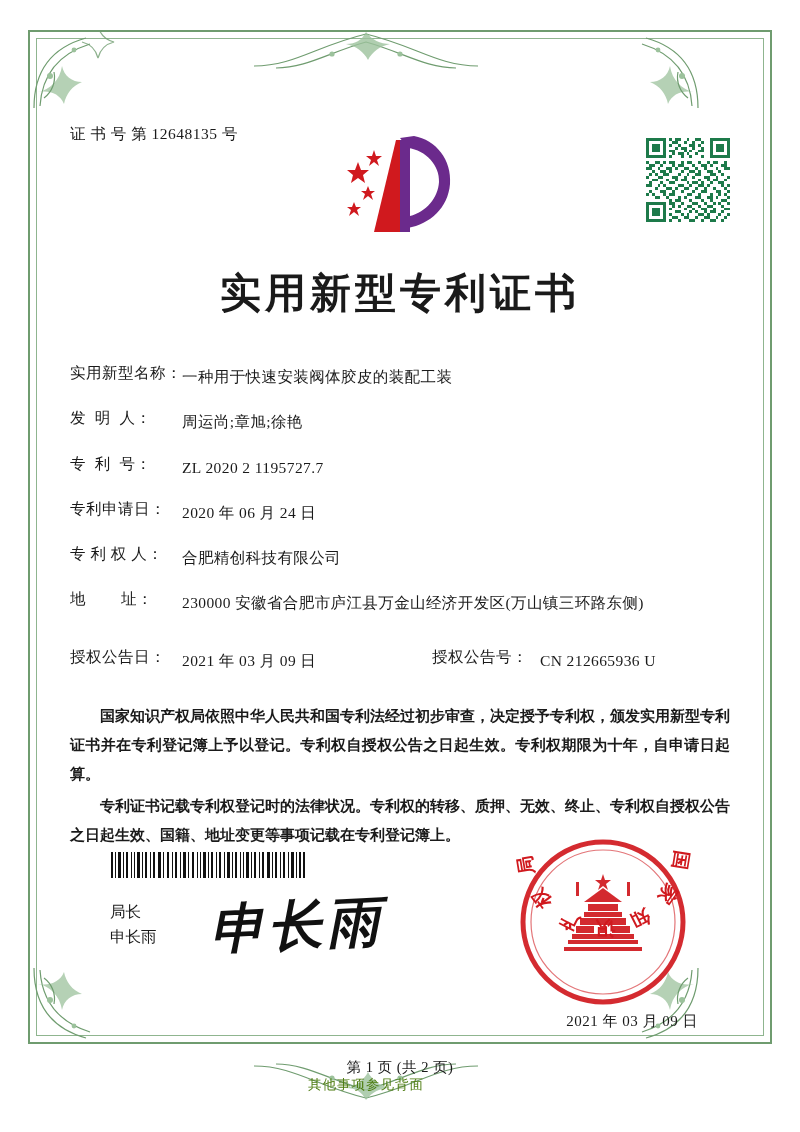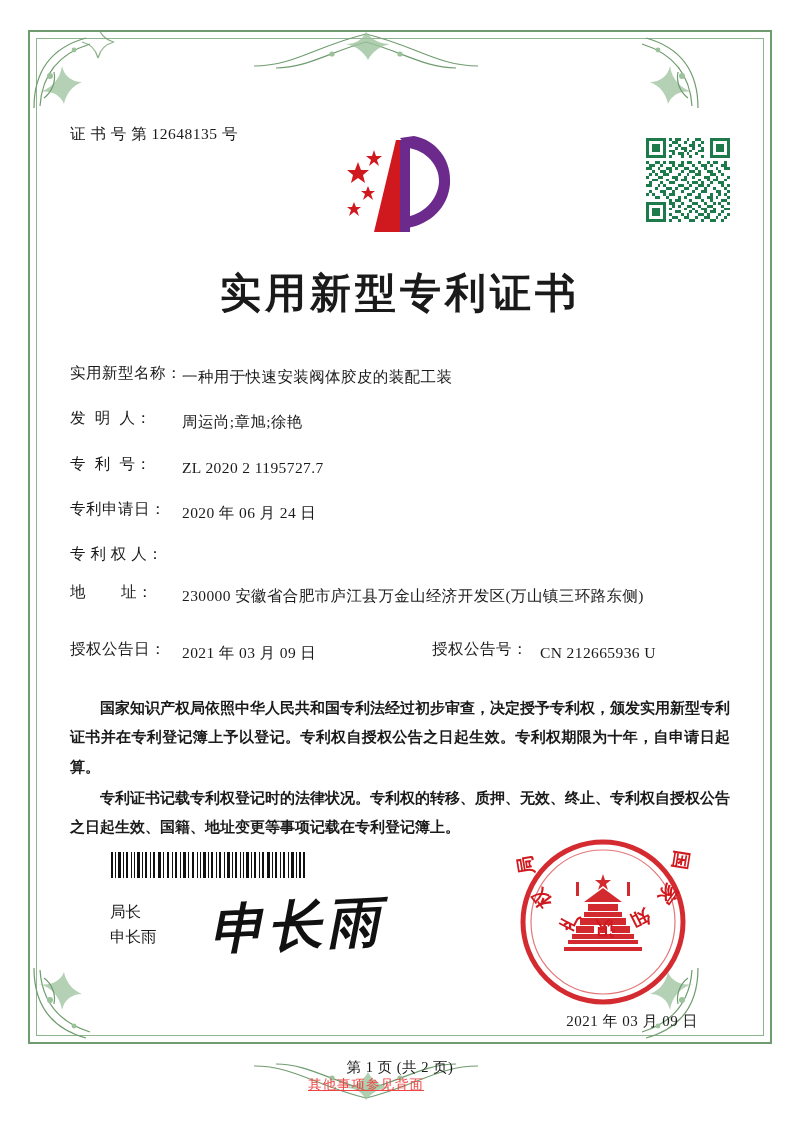--- a/index.html
+++ b/index.html
@@ -211,23 +211,22 @@
     letter-spacing: 0.5px;
   }
 
   .footnote {
     position: absolute;
     left: 0;
     right: 0;
     top: 1076px;
     text-align: center;
     font-size: 13.5px;
-    color: #ef4444;
+    color: #4d7c0f;
     letter-spacing: 1px;
-    text-decoration: underline;
   }
 </style>
 </head>
 <body>
 
 <div id="certificate">
 
   <div class="border-outer"></div>
   <div class="border-inner"></div>
 
@@ -532,20 +531,21 @@
       <div class="field-row">
         <div class="field-label">专  利  号：</div>
         <div class="field-value">ZL 2020 2 1195727.7</div>
       </div>
       <div class="field-row">
         <div class="field-label">专利申请日：</div>
         <div class="field-value">2020 年 06 月 24 日</div>
       </div>
       <div class="field-row">
         <div class="field-label">专 利 权 人：</div>
+        <div class="field-value">合肥精创科技有限公司</div>
       </div>
       <div class="field-row tight">
         <div class="field-label">地        址：</div>
         <div class="field-value">230000 安徽省合肥市庐江县万金山经济开发区(万山镇三环路东侧)</div>
       </div>
       <div class="field-row two-col">
         <div class="field-label">授权公告日：</div>
         <div class="field-value">2021 年 03 月 09 日</div>
         <div class="inline-label">授权公告号：</div>
         <div class="field-value">CN 212665936 U</div>

